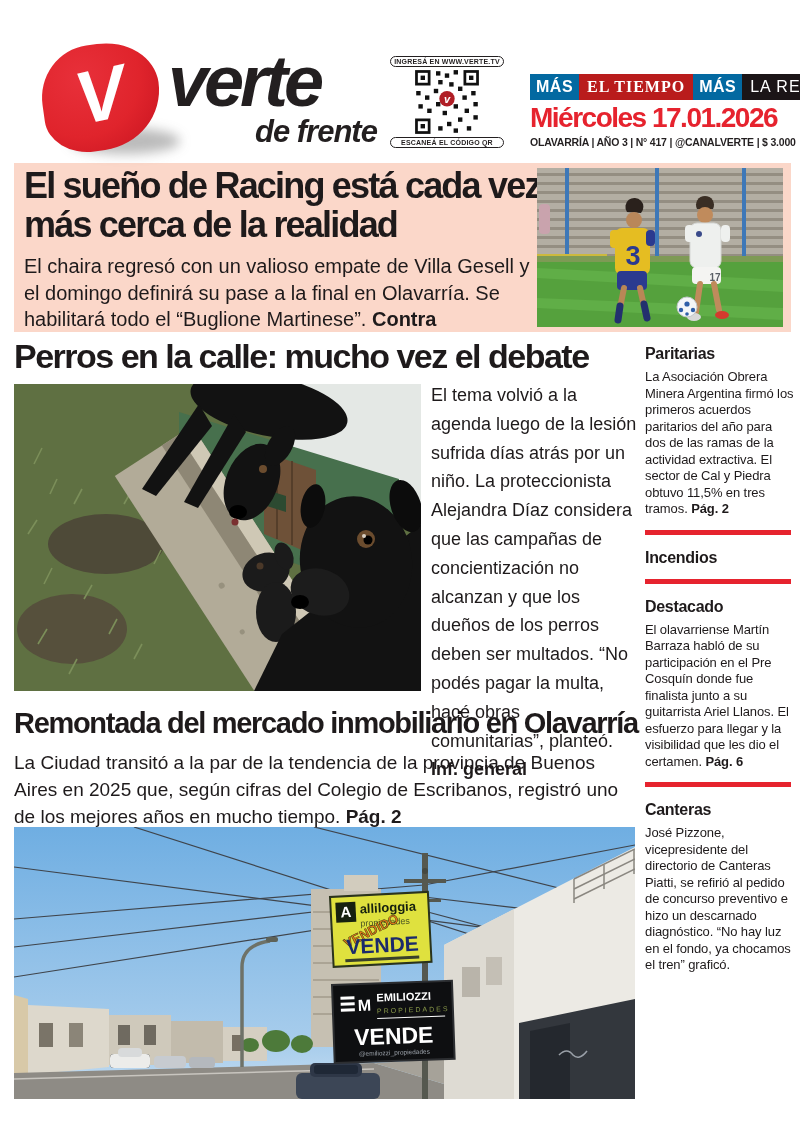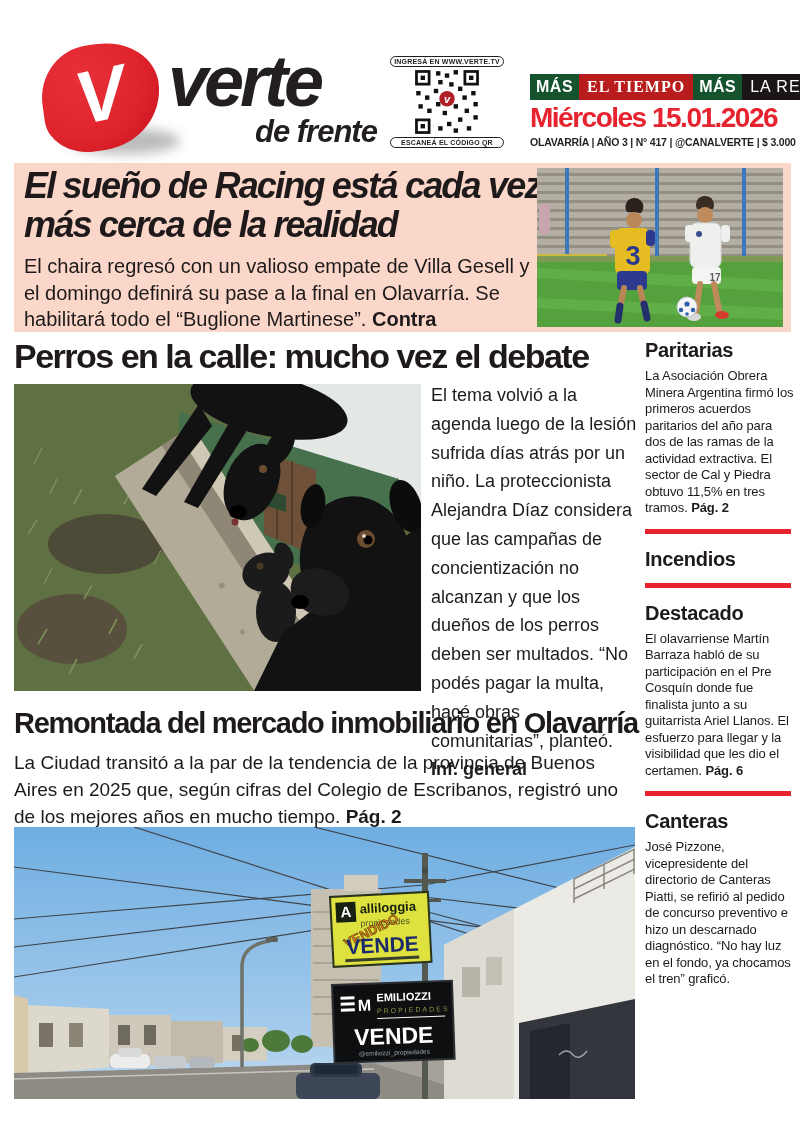--- a/index.html
+++ b/index.html
@@ -19,41 +19,41 @@
   .logo-tag{position:absolute;left:255px;top:114px;font-size:31px;font-style:italic;font-weight:bold;
       letter-spacing:-1px;color:#231f20;z-index:2;}
 
   .qr-box{position:absolute;left:390px;top:56px;width:114px;height:106px;}
   .qr-pill{border:1.5px solid #231f20;border-radius:9px;font-size:7px;font-weight:bold;letter-spacing:.2px;
       text-align:center;padding:1px 2px;color:#231f20;white-space:nowrap;}
   .qr-img{display:block;margin:2px auto;}
 
   .mh-right{position:absolute;left:530px;top:74px;width:262px;}
   .slogan{display:flex;align-items:stretch;height:26px;font-size:16px;line-height:26px;color:#fff;white-space:nowrap;}
-  .slg-red{background:#14532d;padding:0 6px;font-weight:bold;letter-spacing:.5px;}
+  .slg-red{background:#0369a1;padding:0 6px;font-weight:bold;letter-spacing:.5px;}
   .slg-serif{background:#b91c1c;padding:0 8px;font-weight:bold;font-family:"Liberation Serif", serif;letter-spacing:1px;}
   .slg-sans{background:#1b1517;padding:0 8px;font-weight:normal;letter-spacing:1px;}
   .mh-date{margin-top:2px;color:#e6232e;font-size:28px;font-weight:bold;letter-spacing:-1.5px;white-space:nowrap;}
   .mh-edition{margin-top:2px;color:#231f20;font-size:10.5px;font-weight:bold;letter-spacing:-.2px;white-space:nowrap;}
 
   
   .lead{position:absolute;left:14px;top:163px;width:777px;height:169px;background:#fbd7c9;}
   .lead-hl{position:absolute;left:10px;top:4px;width:520px;font-size:36px;line-height:1.07;
-      font-weight:bold;letter-spacing:-1.8px;color:#1e1a1b;font-style:italic;}
+      font-weight:bold;letter-spacing:-1.8px;color:#1e1a1b;}
   .lead-sum{position:absolute;left:10px;top:90px;width:518px;font-size:20px;line-height:1.33;color:#1e1a1b;}
   .lead-photo{position:absolute;right:8px;top:5px;width:246px;height:159px;overflow:hidden;}
 
   
   .dogs-hl{position:absolute;left:14px;top:337px;font-size:34px;font-weight:bold;letter-spacing:-1.5px;color:#1e1a1b;}
   .dogs-photo{position:absolute;left:14px;top:384px;width:407px;height:307px;overflow:hidden;}
   .dogs-body{position:absolute;left:431px;top:381px;width:207px;font-size:18px;line-height:1.6;color:#1e1a1b;}
 
   
   .sidebar{position:absolute;left:645px;top:337px;width:150px;}
-  .sb-title{font-size:20px;font-weight:bold;letter-spacing:-.3px;margin:2px 0 6px 0;color:#1e1a1b;}
+  .sb-title{font-size:16px;font-weight:bold;letter-spacing:-.3px;margin:8px 0 6px 0;color:#1e1a1b;}
   .sb-body{font-size:13px;line-height:1.27;letter-spacing:-.1px;color:#1e1a1b;margin:0;}
   .sb-div{height:5px;background:#e6232e;margin:12px 0 14px 0;width:146px;}
 
   
   .re-hl{position:absolute;left:14px;top:707px;font-size:29px;font-weight:bold;letter-spacing:-1.3px;color:#1e1a1b;}
   .re-body{position:absolute;left:14px;top:750px;width:624px;font-size:19px;line-height:1.42;color:#1e1a1b;}
   .re-photo{position:absolute;left:14px;top:827px;width:621px;height:272px;overflow:hidden;}
 
   b{font-weight:bold;}
   svg text{font-family:"Liberation Sans", sans-serif;}
@@ -120,21 +120,21 @@
       <div class="qr-pill">ESCANEÁ EL CÓDIGO QR</div>
     </div>
 
     <div class="mh-right">
       <div class="slogan">
         <span class="slg-red">MÁS</span>
         <span class="slg-serif">EL TIEMPO</span>
         <span class="slg-red">MÁS</span>
         <span class="slg-sans">LA REGIÓN</span>
       </div>
-      <div class="mh-date">Miércoles 15.01.2026</div>
+      <div class="mh-date">Miércoles 17.01.2026</div>
       <div class="mh-edition">OLAVARRÍA | AÑO 3 | N° 417 | @CANALVERTE | $ 3.000</div>
     </div>
   </div>
 
   <div class="lead">
     <div class="lead-hl">El sueño de Racing está cada vez más cerca de la realidad</div>
     <div class="lead-sum"><span>El chaira regresó con un valioso empate de Villa Gesell y el domingo definirá su pase a la final en Olavarría. Se habilitará todo el “Buglione Martinese”. </span><b>Contra</b></div>
 
     <div class="lead-photo">
       <svg width="246" height="159" viewBox="0 0 246 159">

